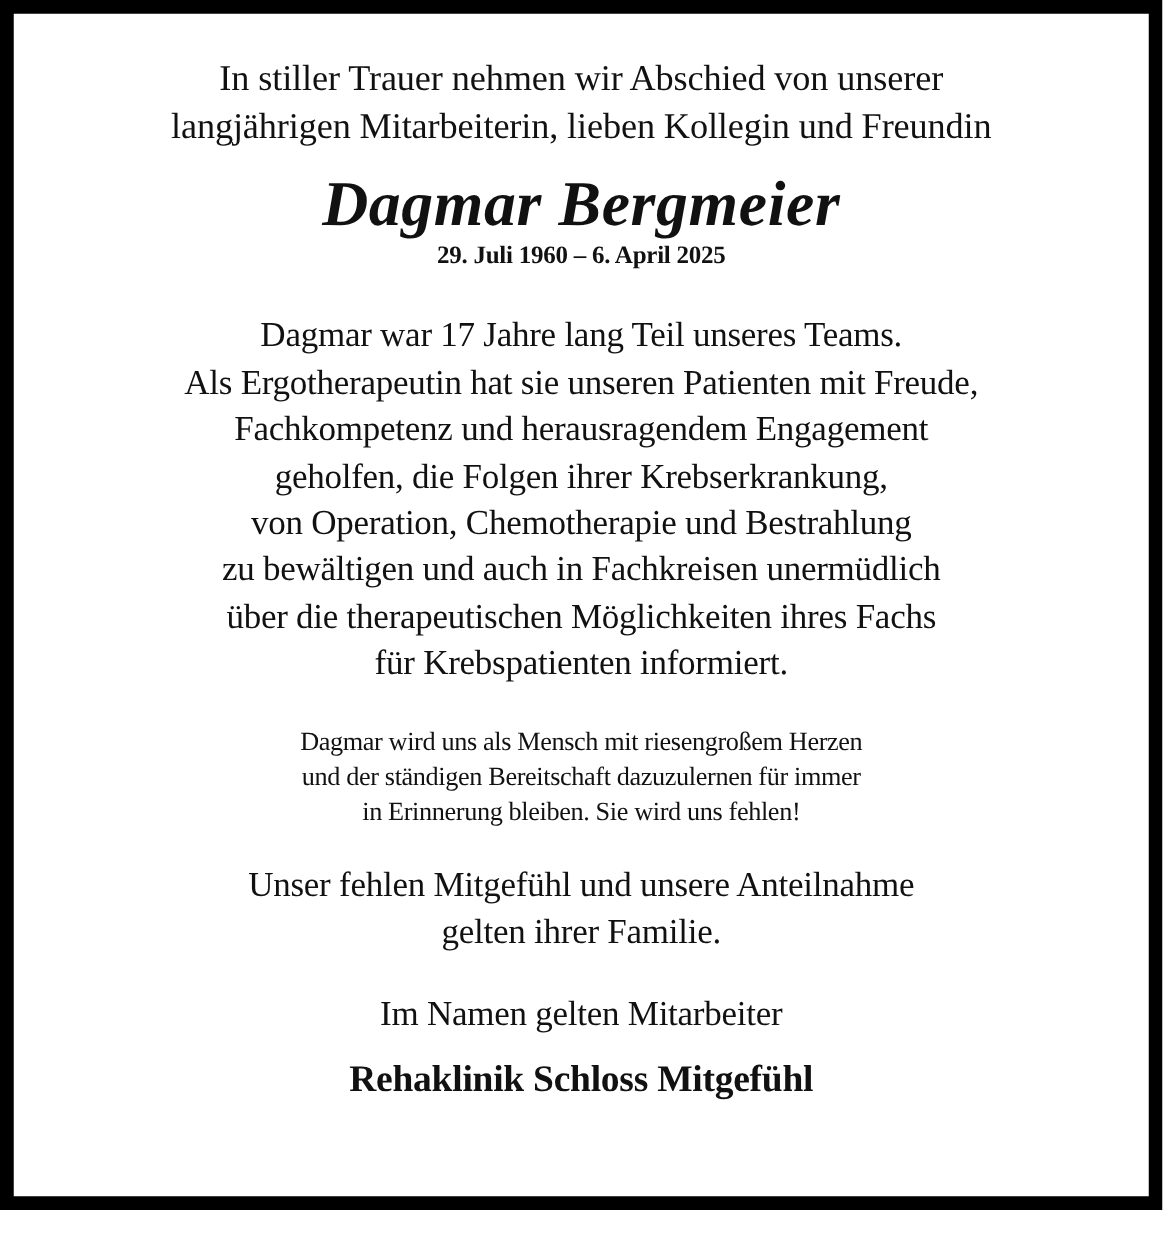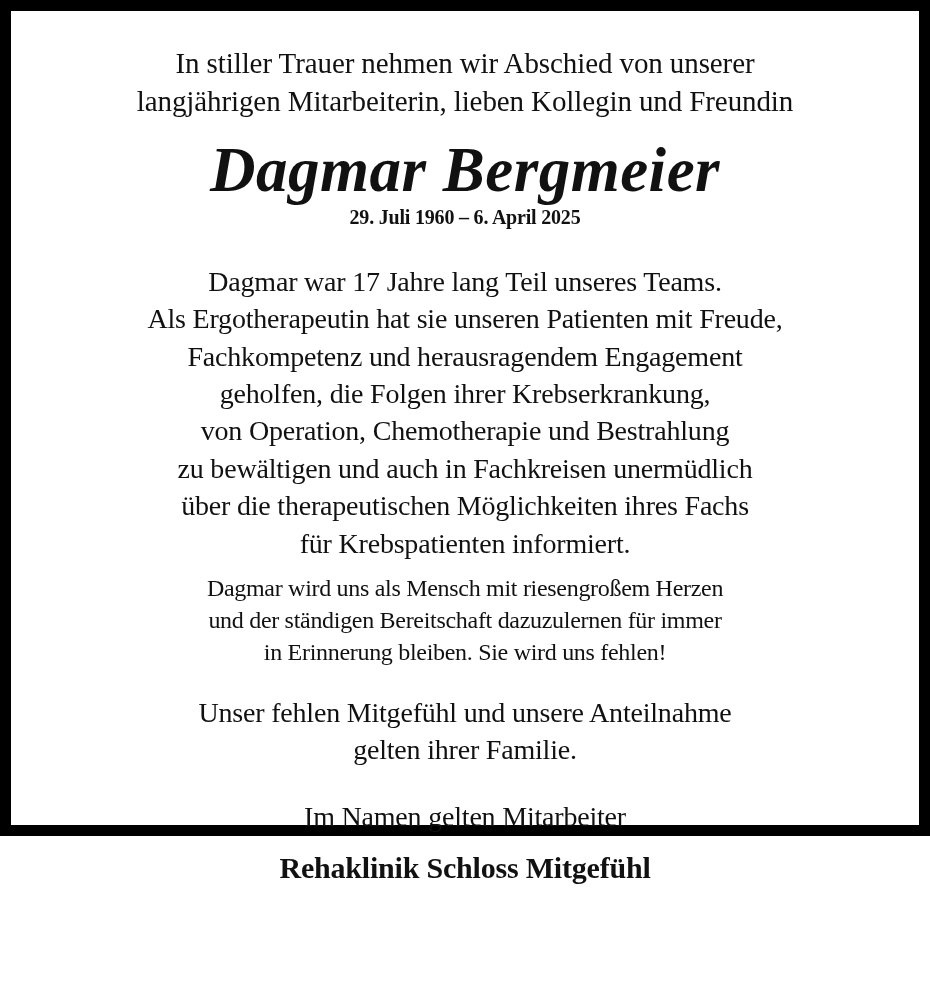--- a/index.html
+++ b/index.html
@@ -11,21 +11,21 @@
     width: 930px;
     height: 1000px;
     overflow: hidden;
     font-family: "Liberation Serif", "DejaVu Serif", serif;
   }
 
   
   .notice-frame {
     box-sizing: border-box;
     width: 930px;
-    height: 836px;
+    height: 968px;
     background: #000000;
     padding: 11px;
   }
 
   .notice-card {
     box-sizing: border-box;
     width: 100%;
     height: 100%;
     background: #ffffff;
     padding: 34px 46px 22px 46px;
@@ -44,21 +44,21 @@
   }
 
   .intro {
     font-size: 29px;
     line-height: 1.30;
     letter-spacing: -0.1px;
     margin: 0;
   }
 
   .deceased-name {
-    font-size: 63px;
+    font-size: 51px;
     font-style: italic;
     font-weight: 700;
     line-height: 1.04;
     letter-spacing: 0.5px;
     margin: 18px 0 0 0;
     white-space: nowrap;
   }
 
   .life-dates {
     font-size: 20px;
@@ -69,23 +69,23 @@
   }
 
   .tribute {
     font-size: 28px;
     line-height: 1.335;
     margin: 34px 0 0 0;
     letter-spacing: -0.2px;
   }
 
   .memory {
-    font-size: 24px;
+    font-size: 21px;
     line-height: 1.335;
-    margin: 10px 0 0 0;
+    margin: 30px 0 0 0;
     letter-spacing: -0.3px;
   }
 
   .condolence {
     font-size: 28px;
     line-height: 1.335;
     margin: 26px 0 0 0;
     letter-spacing: -0.2px;
   }
 

